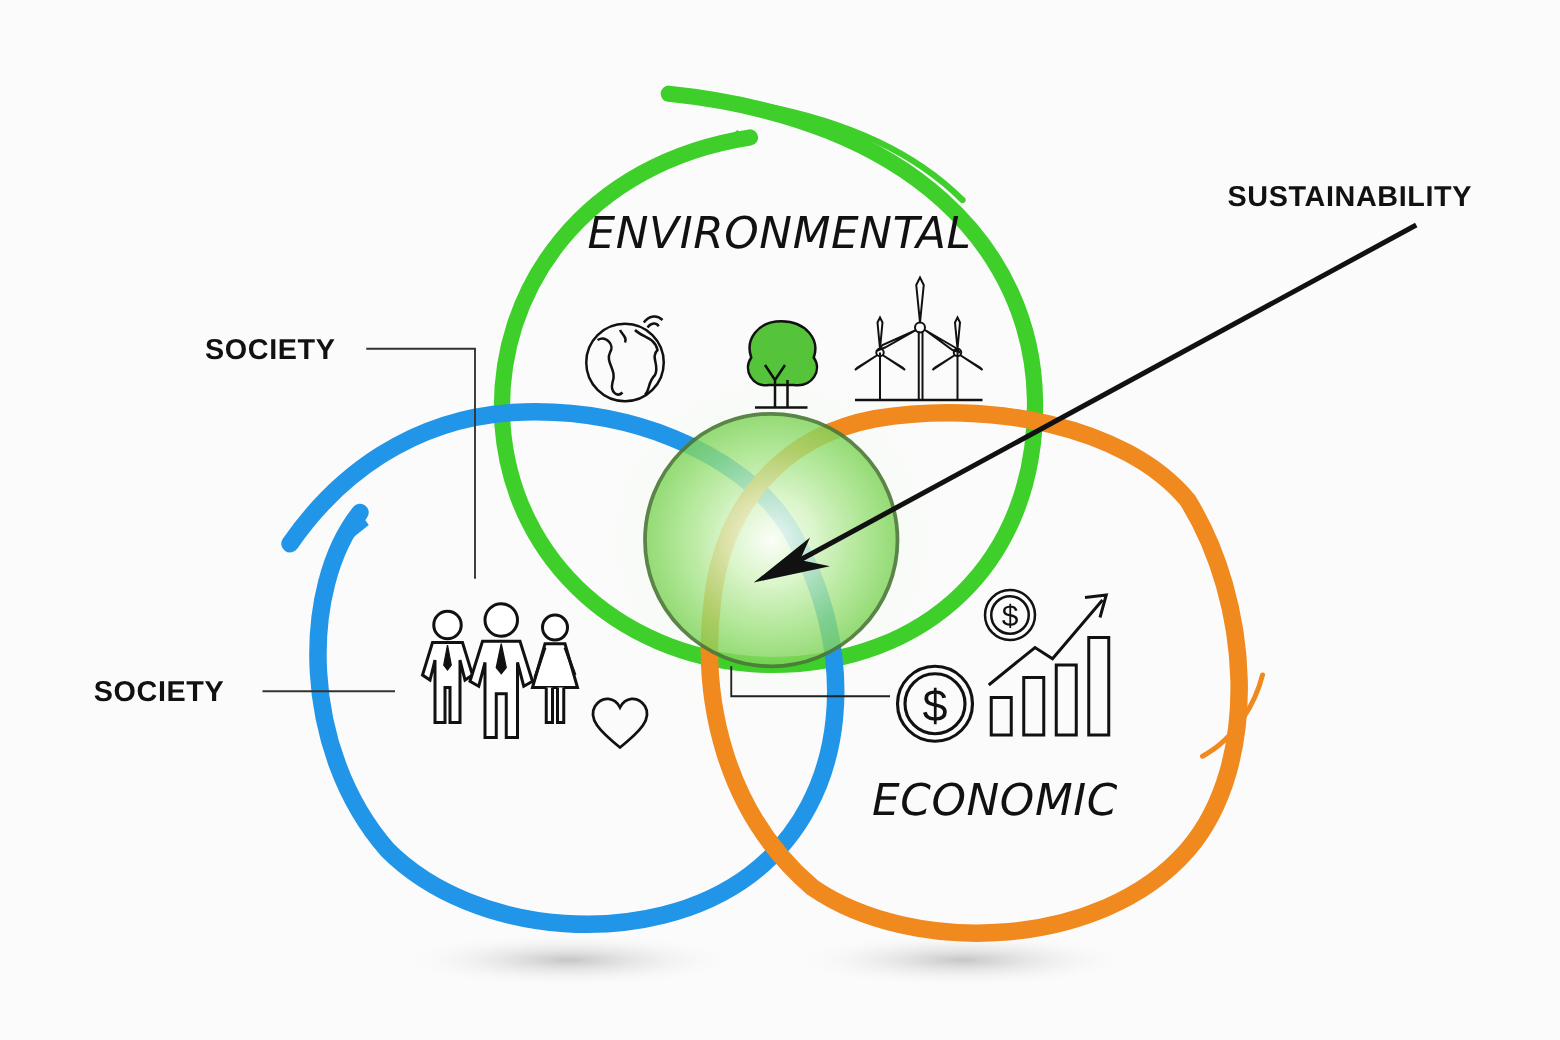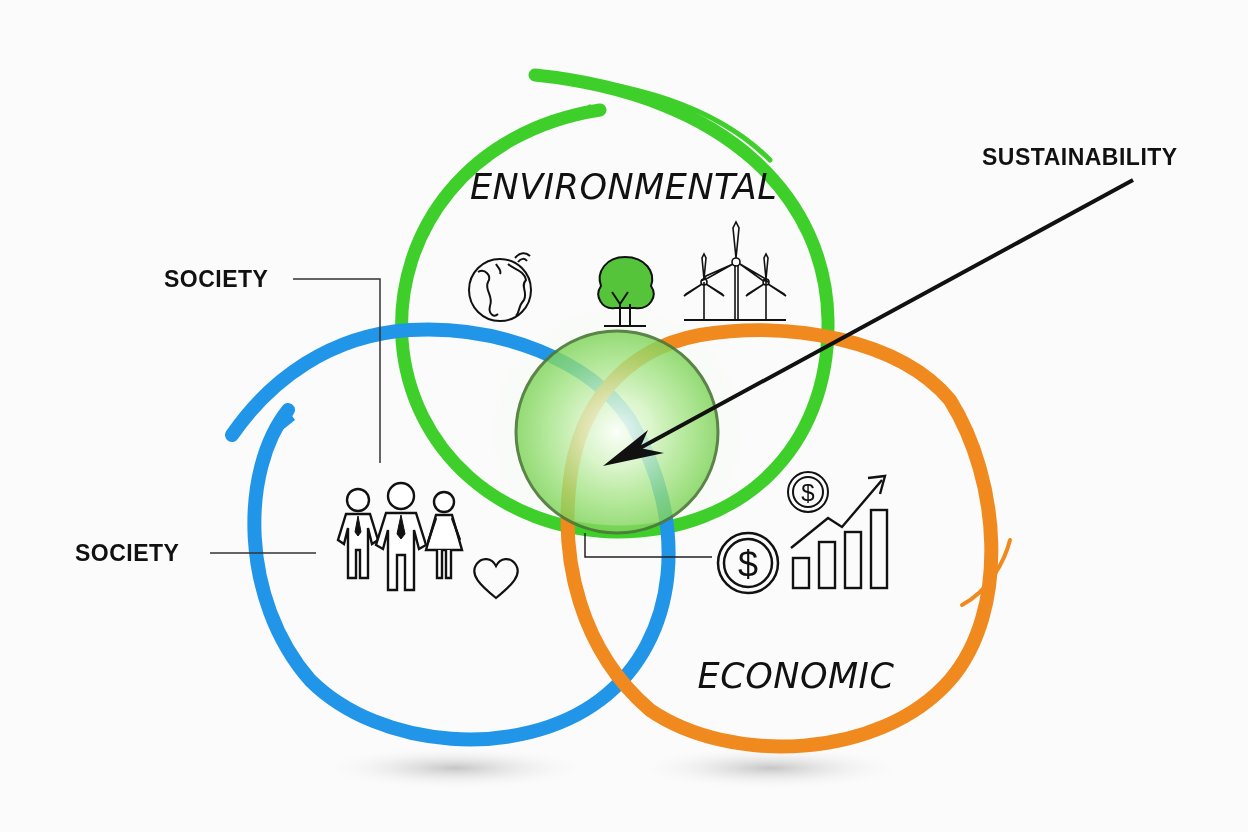--- a/index.html
+++ b/index.html
@@ -155,21 +155,21 @@
     </g>
   </svg>
 
   <div class="pillar" style="left:470px; top:170px; width:300px;">
     <span>ENVIRONMENTAL</span>
   </div>
 
   <div class="pillar" style="left:317px; top:624px; width:200px;">
   </div>
 
-  <div class="pillar" style="left:696px; top:624px; width:200px;margin-top:35px;">
+  <div class="pillar" style="left:696px; top:624px; width:200px;">
     <span>ECONOMIC</span>
   </div>
 
   <div class="label" style="left:982px; top:144px; font-size:23px;">SUSTAINABILITY</div>
 
   <div class="label" style="left:164px; top:266px; font-size:23px;">SOCIETY</div>
 
   <div class="label" style="left:75px; top:540px; font-size:23px;">SOCIETY</div>
 </div>
 

